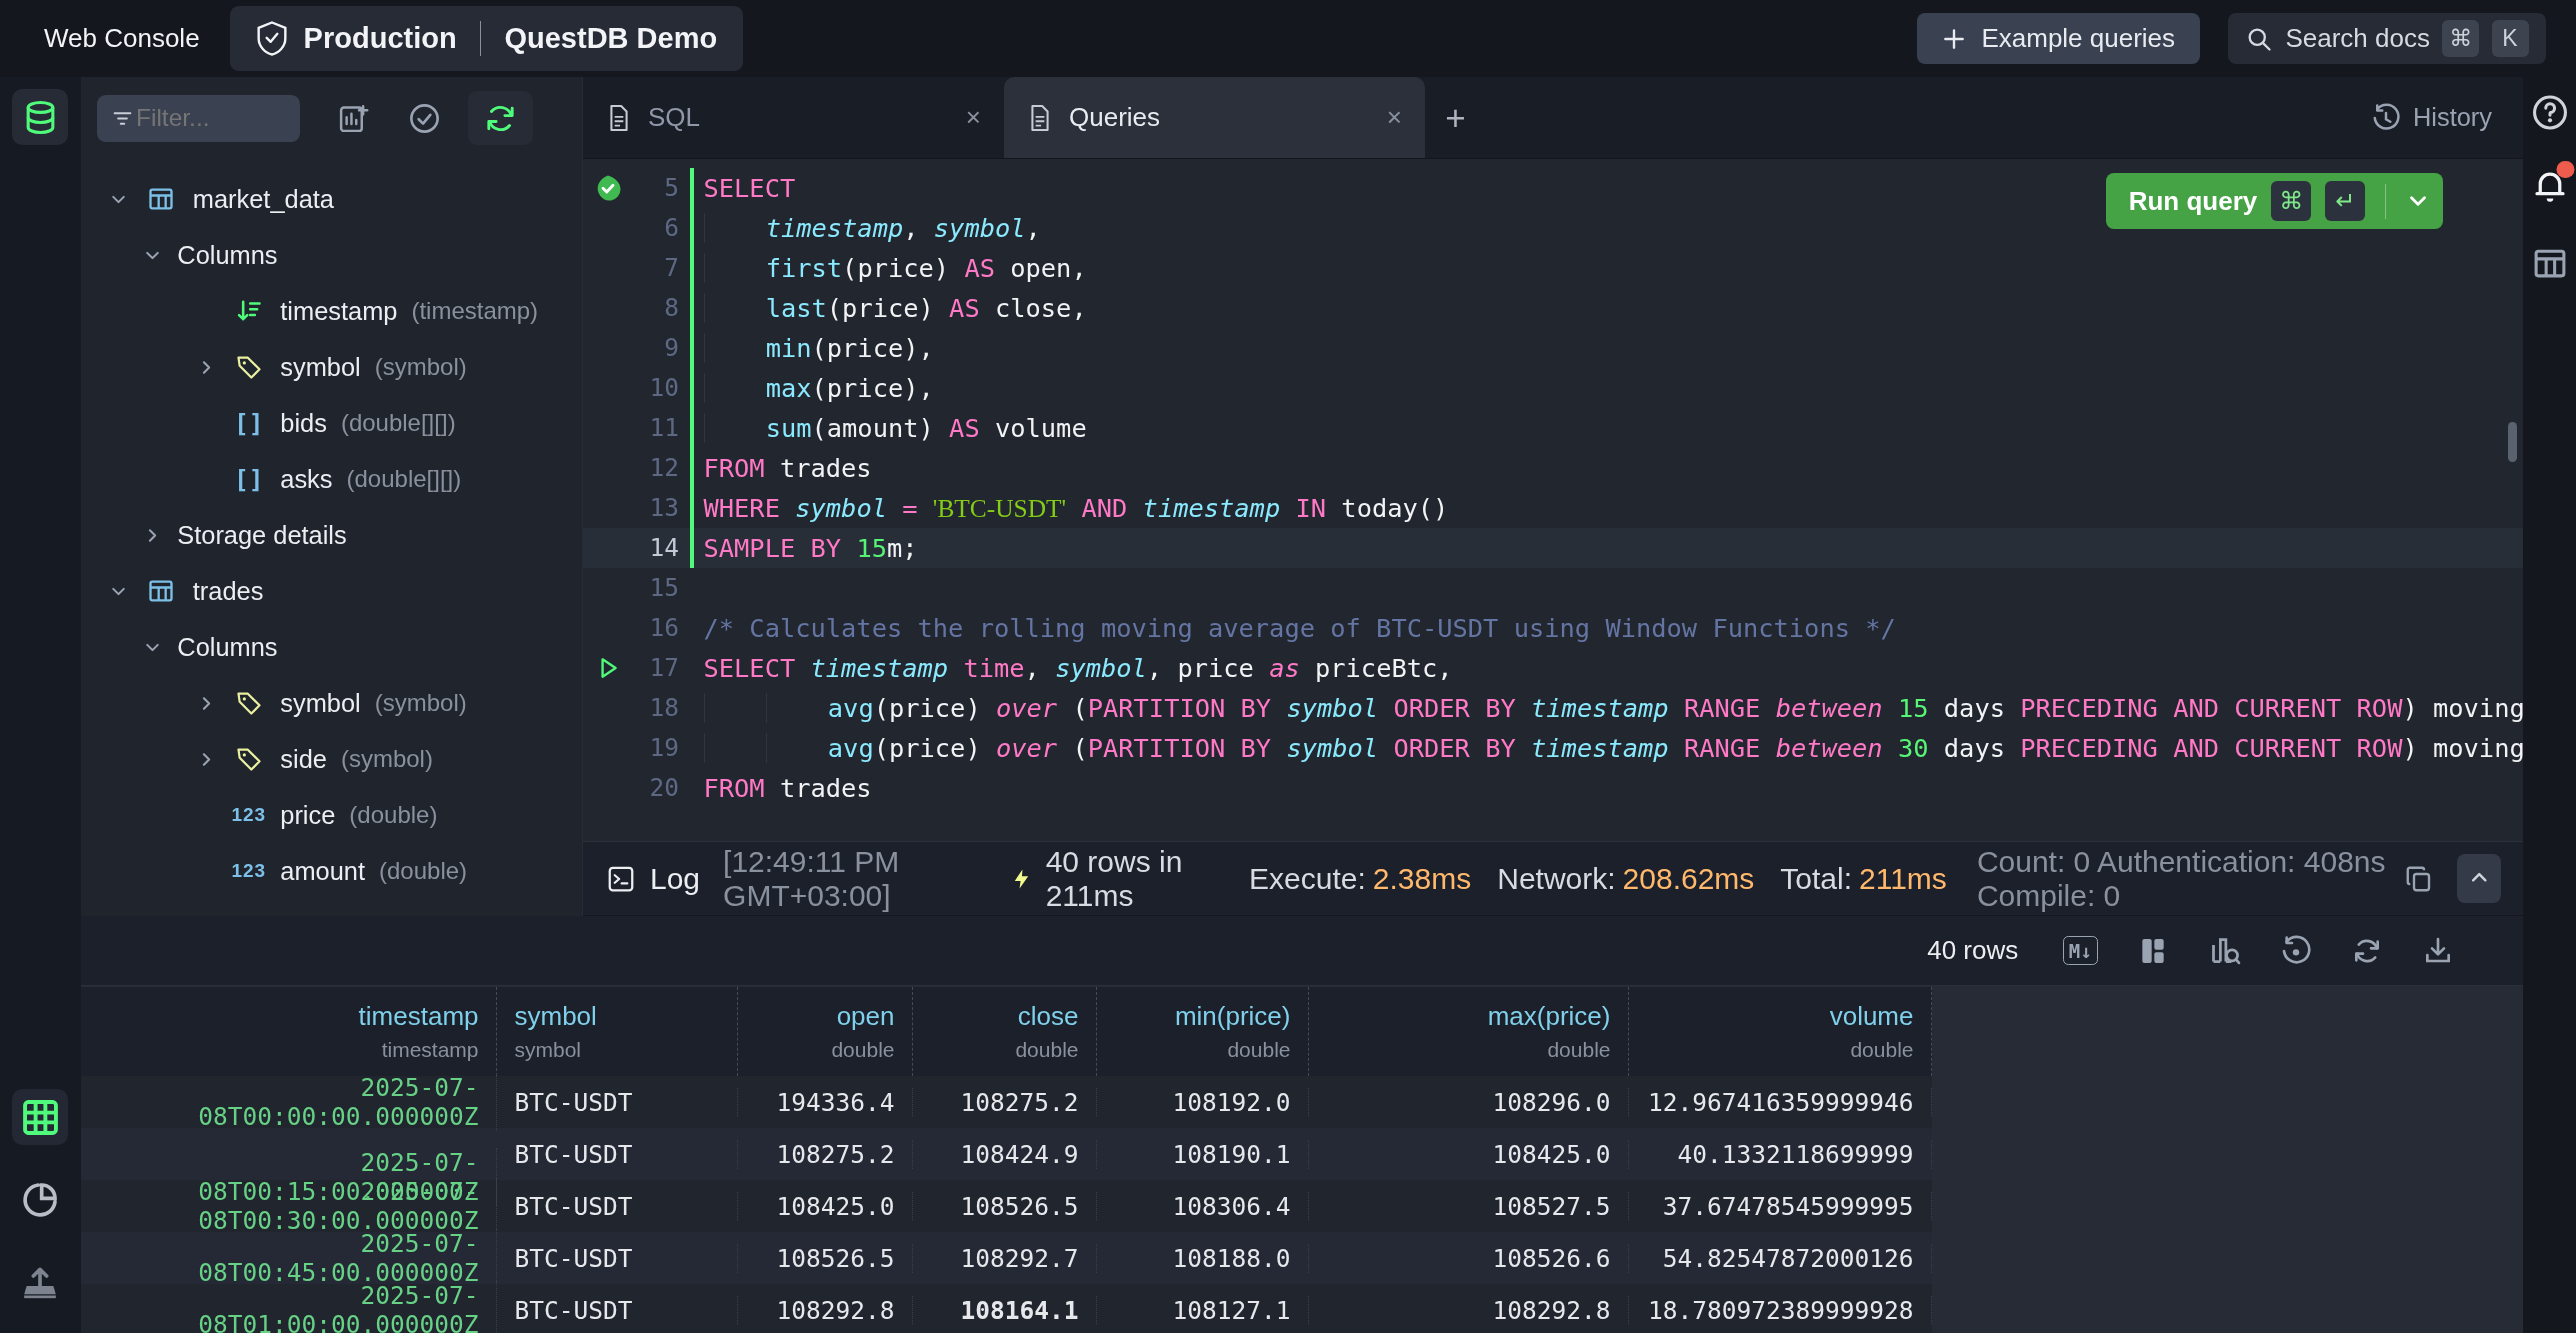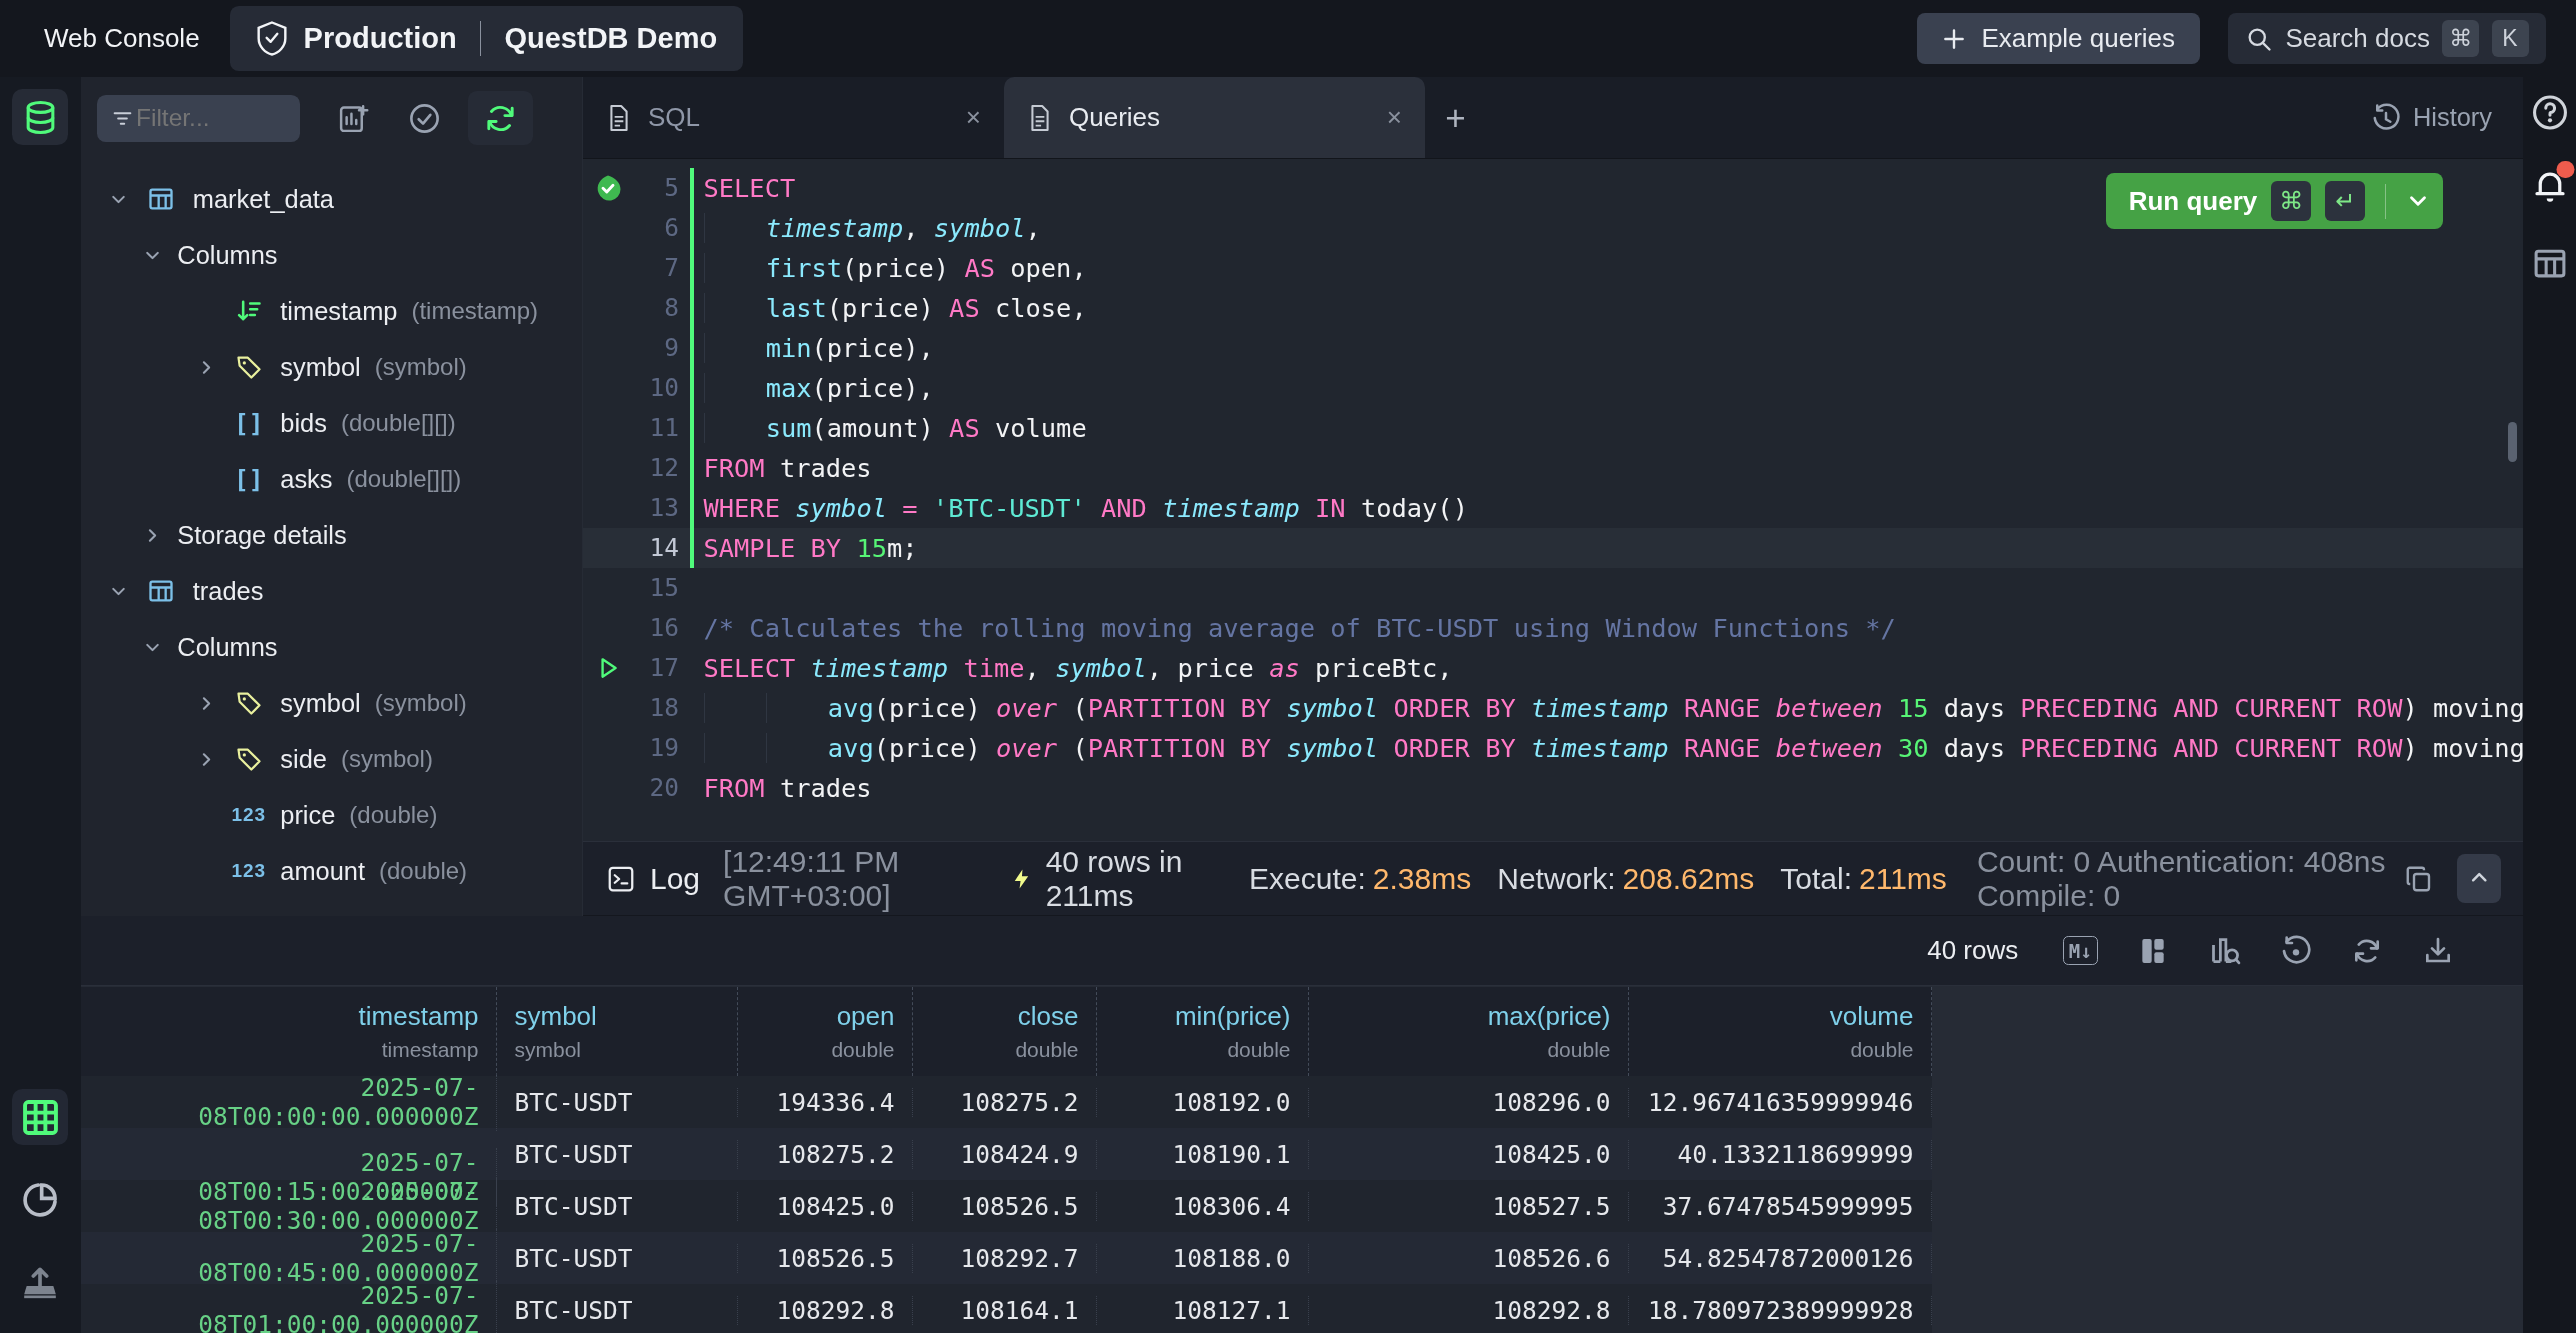--- a/index.html
+++ b/index.html
@@ -49,21 +49,21 @@
   .cline{height:40px;display:flex;align-items:center;white-space:pre;}
   .cmark{width:49px;display:flex;justify-content:center;flex:none;}
   .cnum{width:47px;text-align:right;font-family:"DejaVu Sans Mono",monospace;font-size:24.5px;color:#5d6883;flex:none;}
   .cbar{width:14px;align-self:stretch;flex:none;margin-left:10.5px;position:relative;}
   .sel .cbar::before{content:"";position:absolute;left:0;top:0;bottom:0;width:4.4px;background:#50fa7b;}
   .ctext{font-family:"DejaVu Sans Mono",monospace;font-size:25.4px;letter-spacing:0;}
   .cur{background:rgba(140,152,175,0.07);}
   .cur .cnum{color:#c3c9d6;}
   .tok-k{color:#ff79c6;} .tok-ki{color:#ff79c6;font-style:italic;}
   .tok-f{color:#8be9fd;} .tok-i{color:#8be9fd;font-style:italic;}
-  .tok-s{color:#5eead4;} .tok-n{color:#57f576;} .tok-p{color:#f2f3f5;} .tok-c{color:#6575a3;}
+  .tok-s{color:#84cc16;font-family:Liberation Serif, serif;} .tok-n{color:#57f576;} .tok-p{color:#f2f3f5;} .tok-c{color:#6575a3;}
   .ig{border-left:0.9px solid #2f3642;}
   #run-btn{position:absolute;right:81px;top:14px;height:56px;background:#45a245;border-radius:8px;display:flex;align-items:center;padding:0 12.3px 0 23px;gap:14px;cursor:pointer;}
   #run-btn .rlabel{font-size:26px;font-weight:600;color:#fff;}
   .rkbd{width:40px;height:40px;background:#2c323d;border-radius:6.1px;display:flex;align-items:center;justify-content:center;color:#7ee787;font-size:24px;}
   .rdiv{width:0.9px;height:35px;background:rgba(255,255,255,0.35);margin:0 5.3px;}
   #ed-scroll{position:absolute;right:7px;top:263px;width:8.8px;height:40px;background:#5a6270;border-radius:4.4px;}
   
   #logbar{position:absolute;left:583px;top:841px;width:1941px;height:74px;background:#1c202a;border-top:0.9px solid #2a2f3a;display:flex;align-items:center;padding:0 23px;font-size:30px;}
   #logbar .lg{color:#eceef2;margin-left:14px;}
   #logbar .lts{color:#8a919e;margin-left:23px;}
@@ -577,21 +577,21 @@
           <div class="gc r" style="width: 175px;">108526.5</div>
           <div class="gc r" style="width: 184px;">108292.7</div>
           <div class="gc r" style="width: 212px;">108188.0</div>
           <div class="gc r" style="width: 320px;">108526.6</div>
           <div class="gc r" style="width: 303px;">54.82547872000126</div>
         </div>
         <div class="grow">
           <div class="gc r ts" style="width: 416px;">2025-07-08T01:00:00.000000Z</div>
           <div class="gc" style="width: 241px;">BTC-USDT</div>
           <div class="gc r" style="width: 175px;">108292.8</div>
-          <div class="gc r" style="width: 184px;">108164.1</div>
+          <div class="gc r" style="width: 184px; font-weight: bold;">108164.1</div>
           <div class="gc r" style="width: 212px;">108127.1</div>
           <div class="gc r" style="width: 320px;">108292.8</div>
           <div class="gc r" style="width: 303px;">18.780972389999928</div>
         </div>
       </div>
   </div>
 </div>
 
 <div id="rightrail">
   <span class="rr-ic" style="top:16px;">

